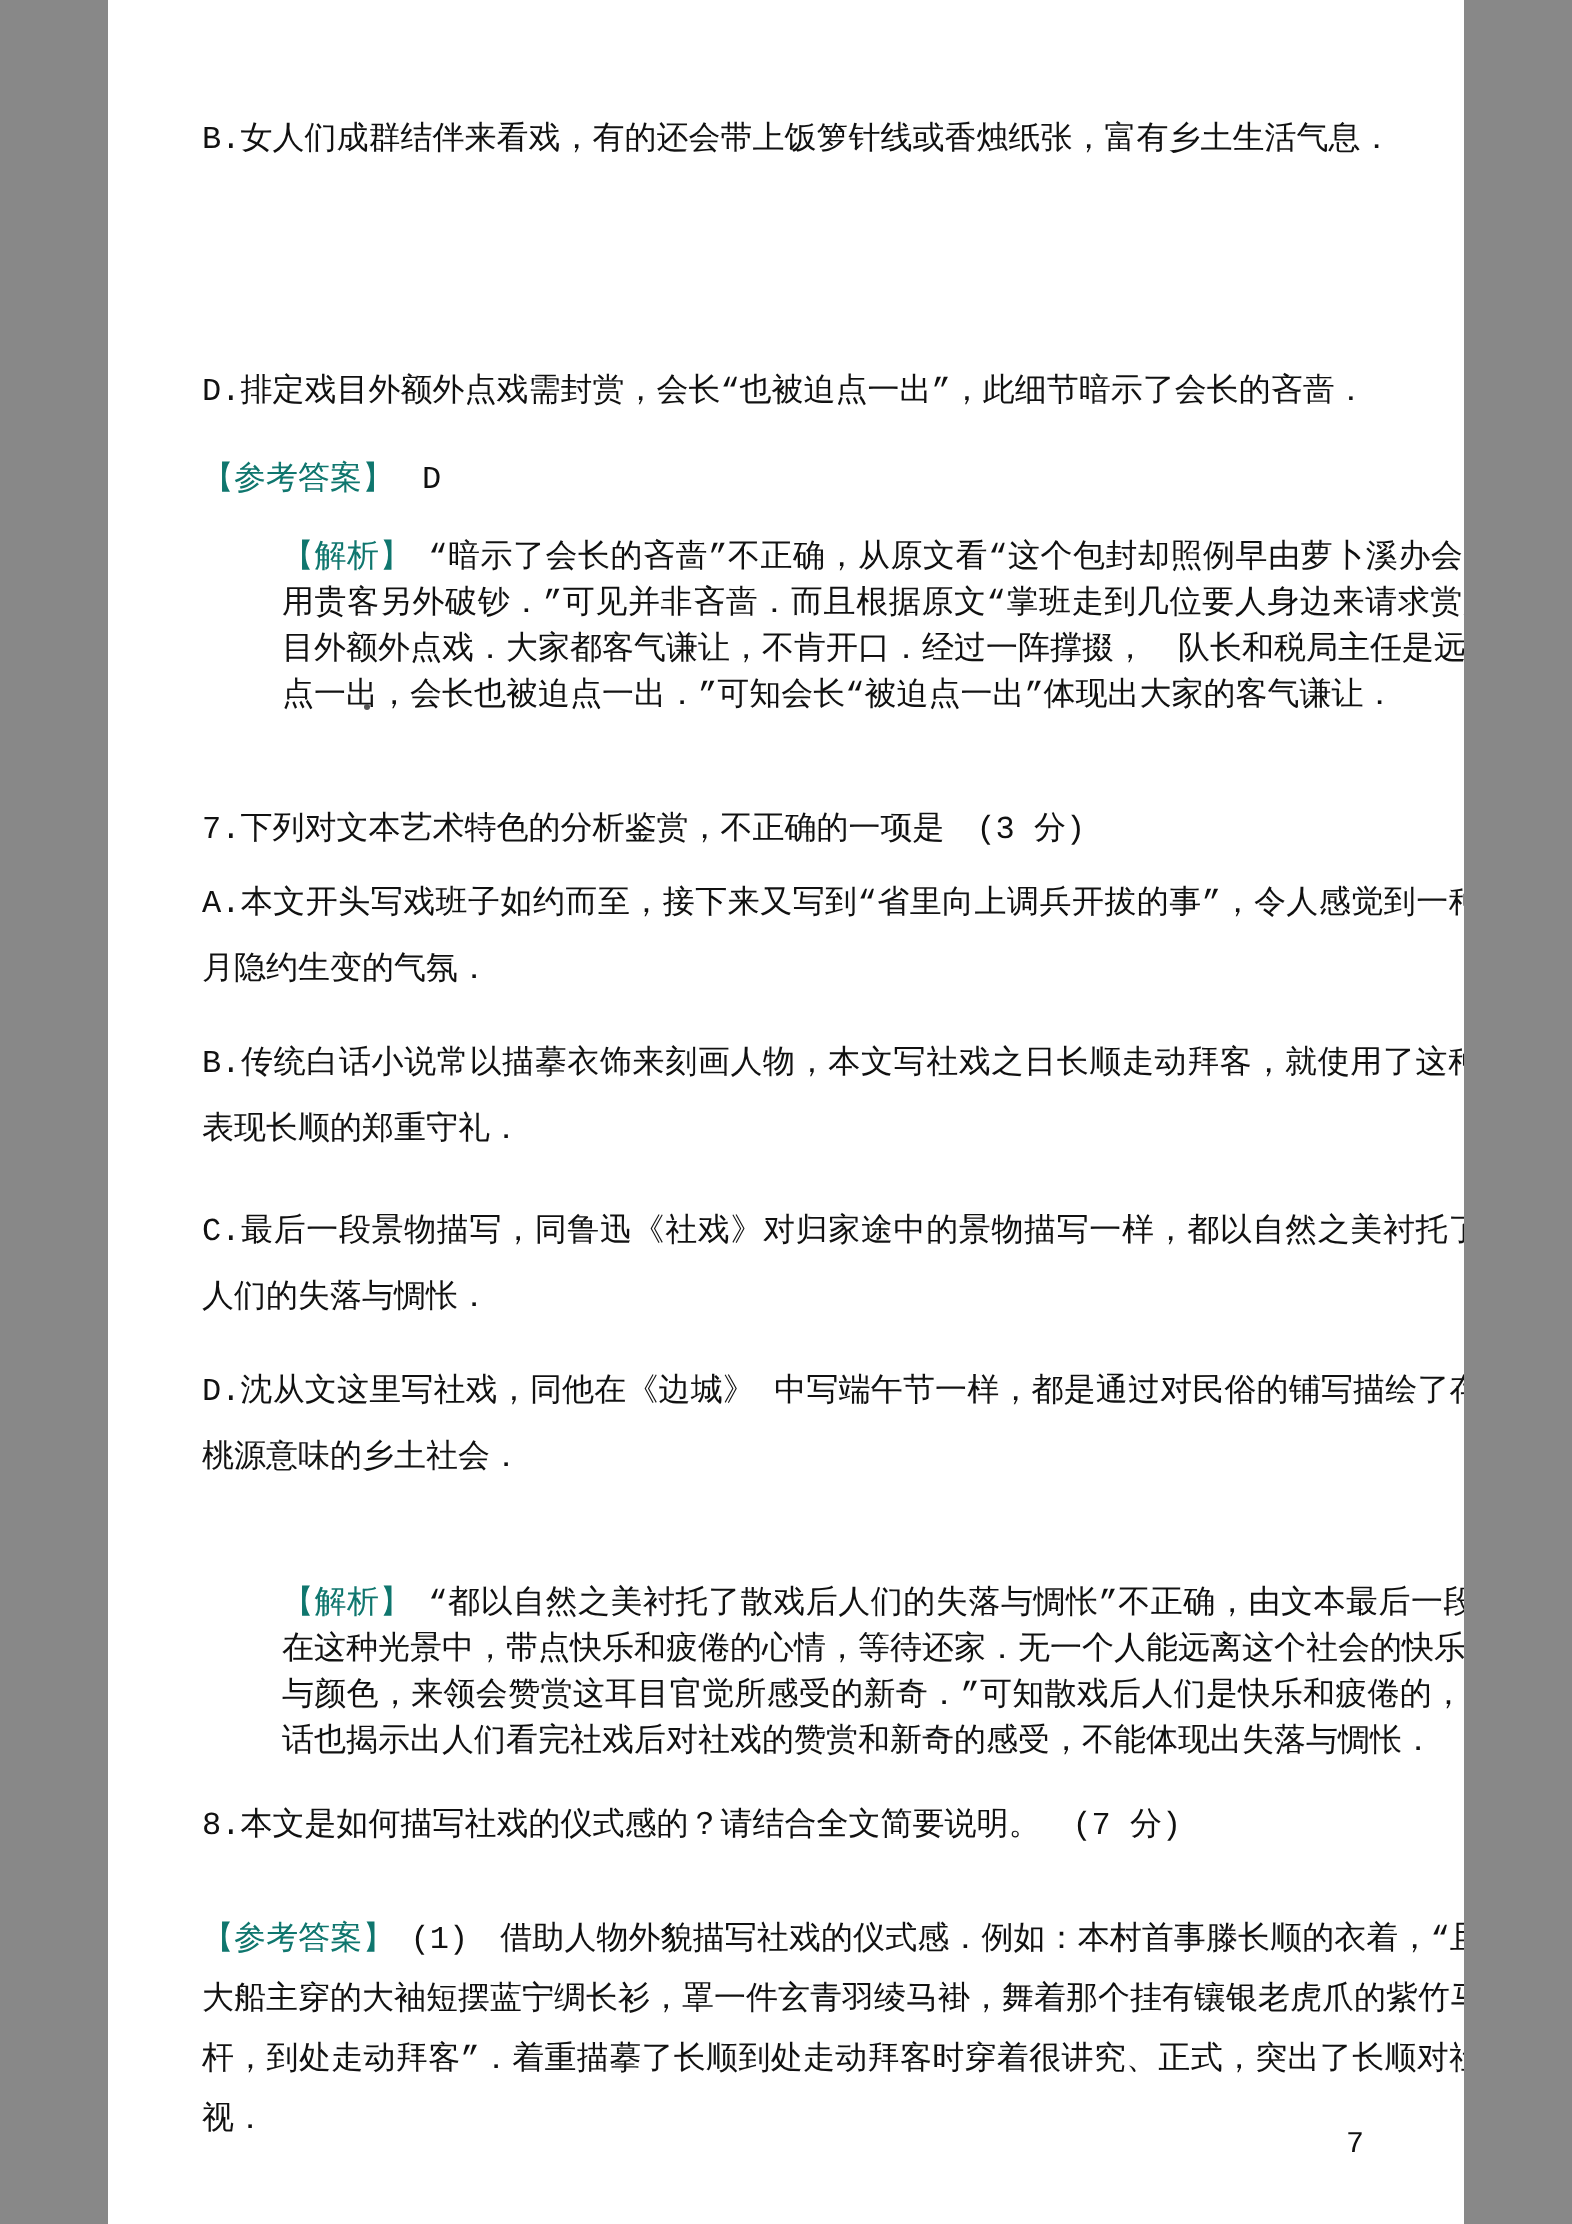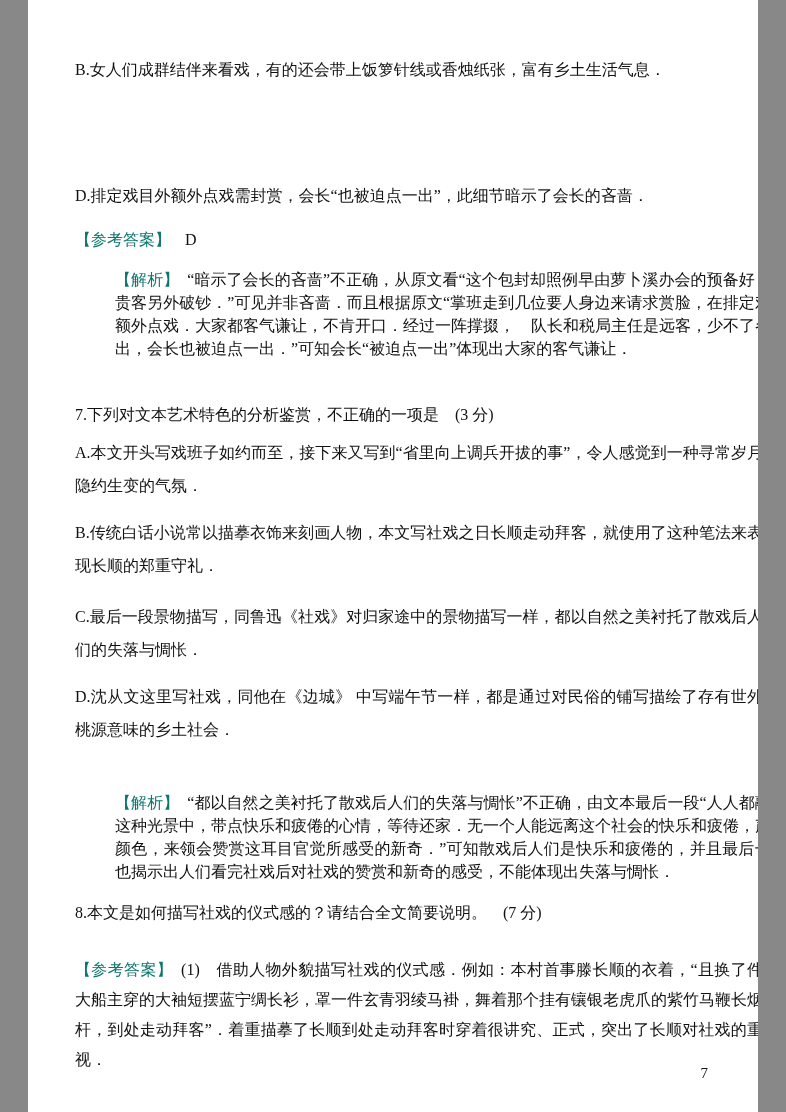--- a/index.html
+++ b/index.html
@@ -1,20 +1,20 @@
 <!DOCTYPE html>
 <html><head>
 <meta charset="utf-8">
 <style>
   html,body{margin:0;padding:0;background:#888;}
   .page{
     position:relative;
-    width:730px;height:1112px;
+    width:678px;height:1112px;
     background:#ffffff;
-    font-family:Liberation Serif, serif;
+    font-family:Liberation Mono, monospace;
     color:#111111;
     font-size:16px;
     overflow:hidden;
     margin:0 auto;
   }
   .blk{position:absolute;left:47px;width:688px;margin:0;}
   .line{line-height:20px;white-space:nowrap;}
   .ana{line-height:23px;text-align:justify;margin-left:40px;}
   .opt{line-height:33px;text-align:justify;}
   .ansp{line-height:30px;text-align:justify;}

